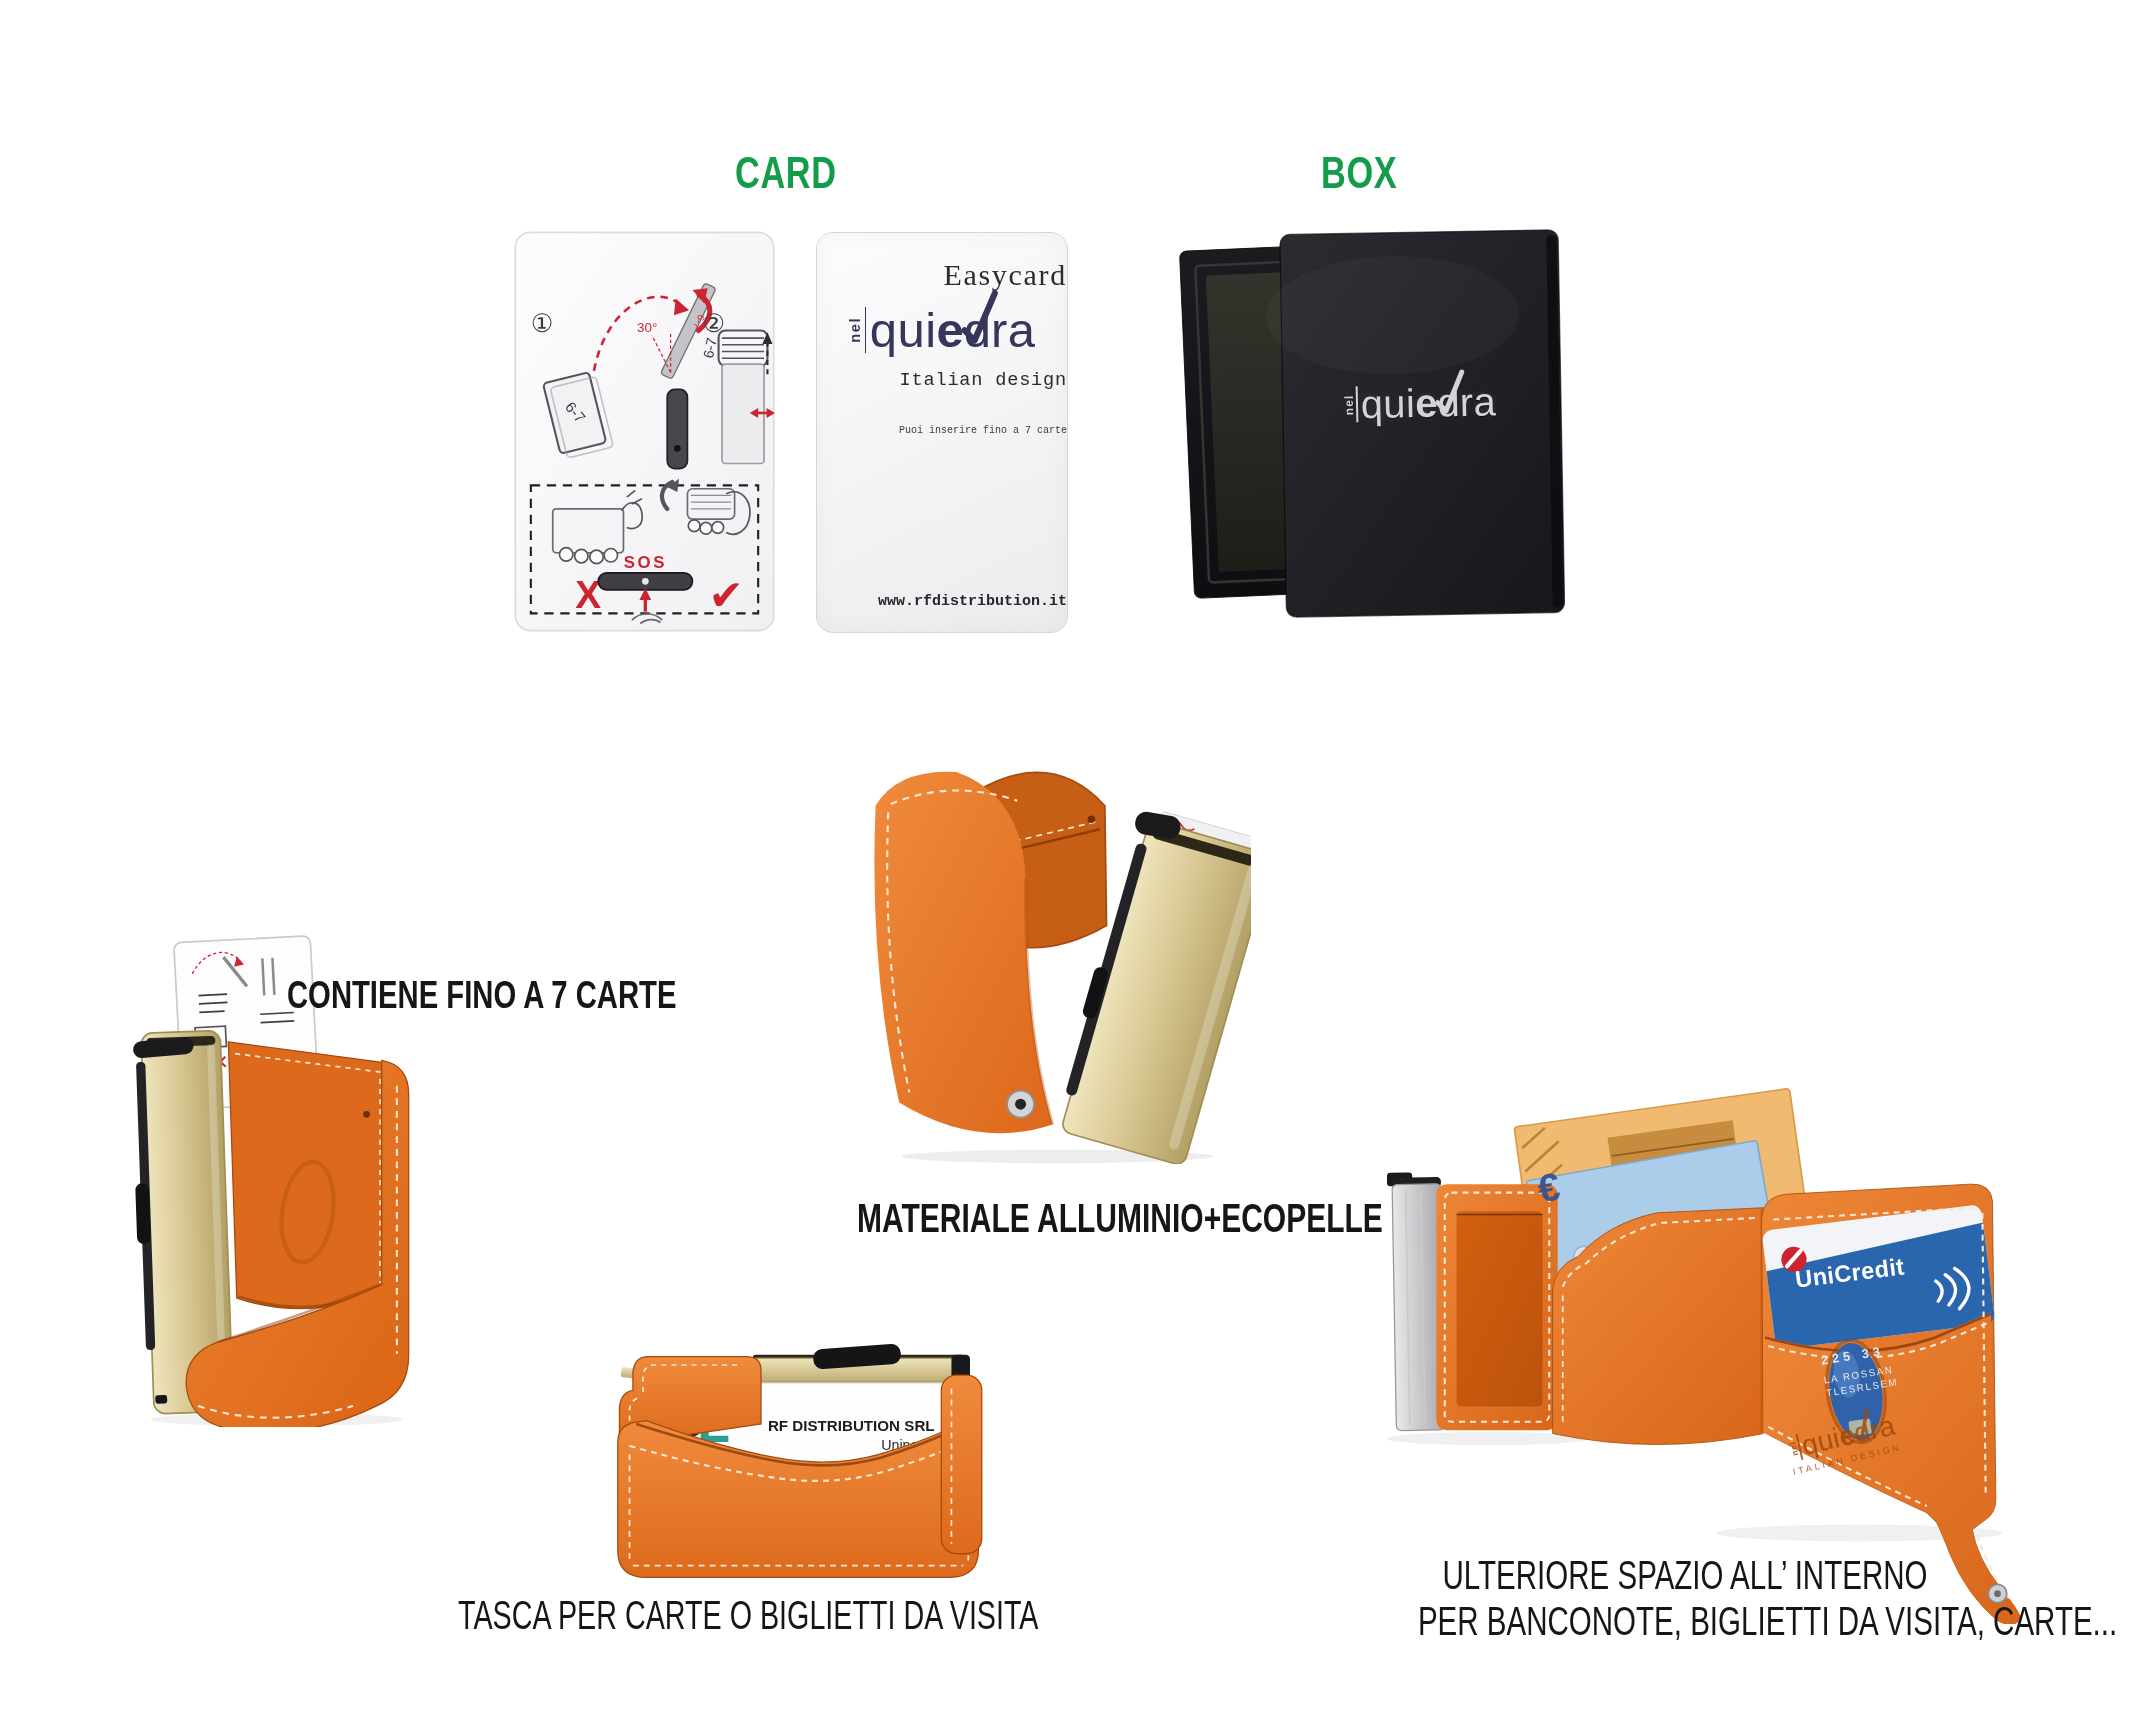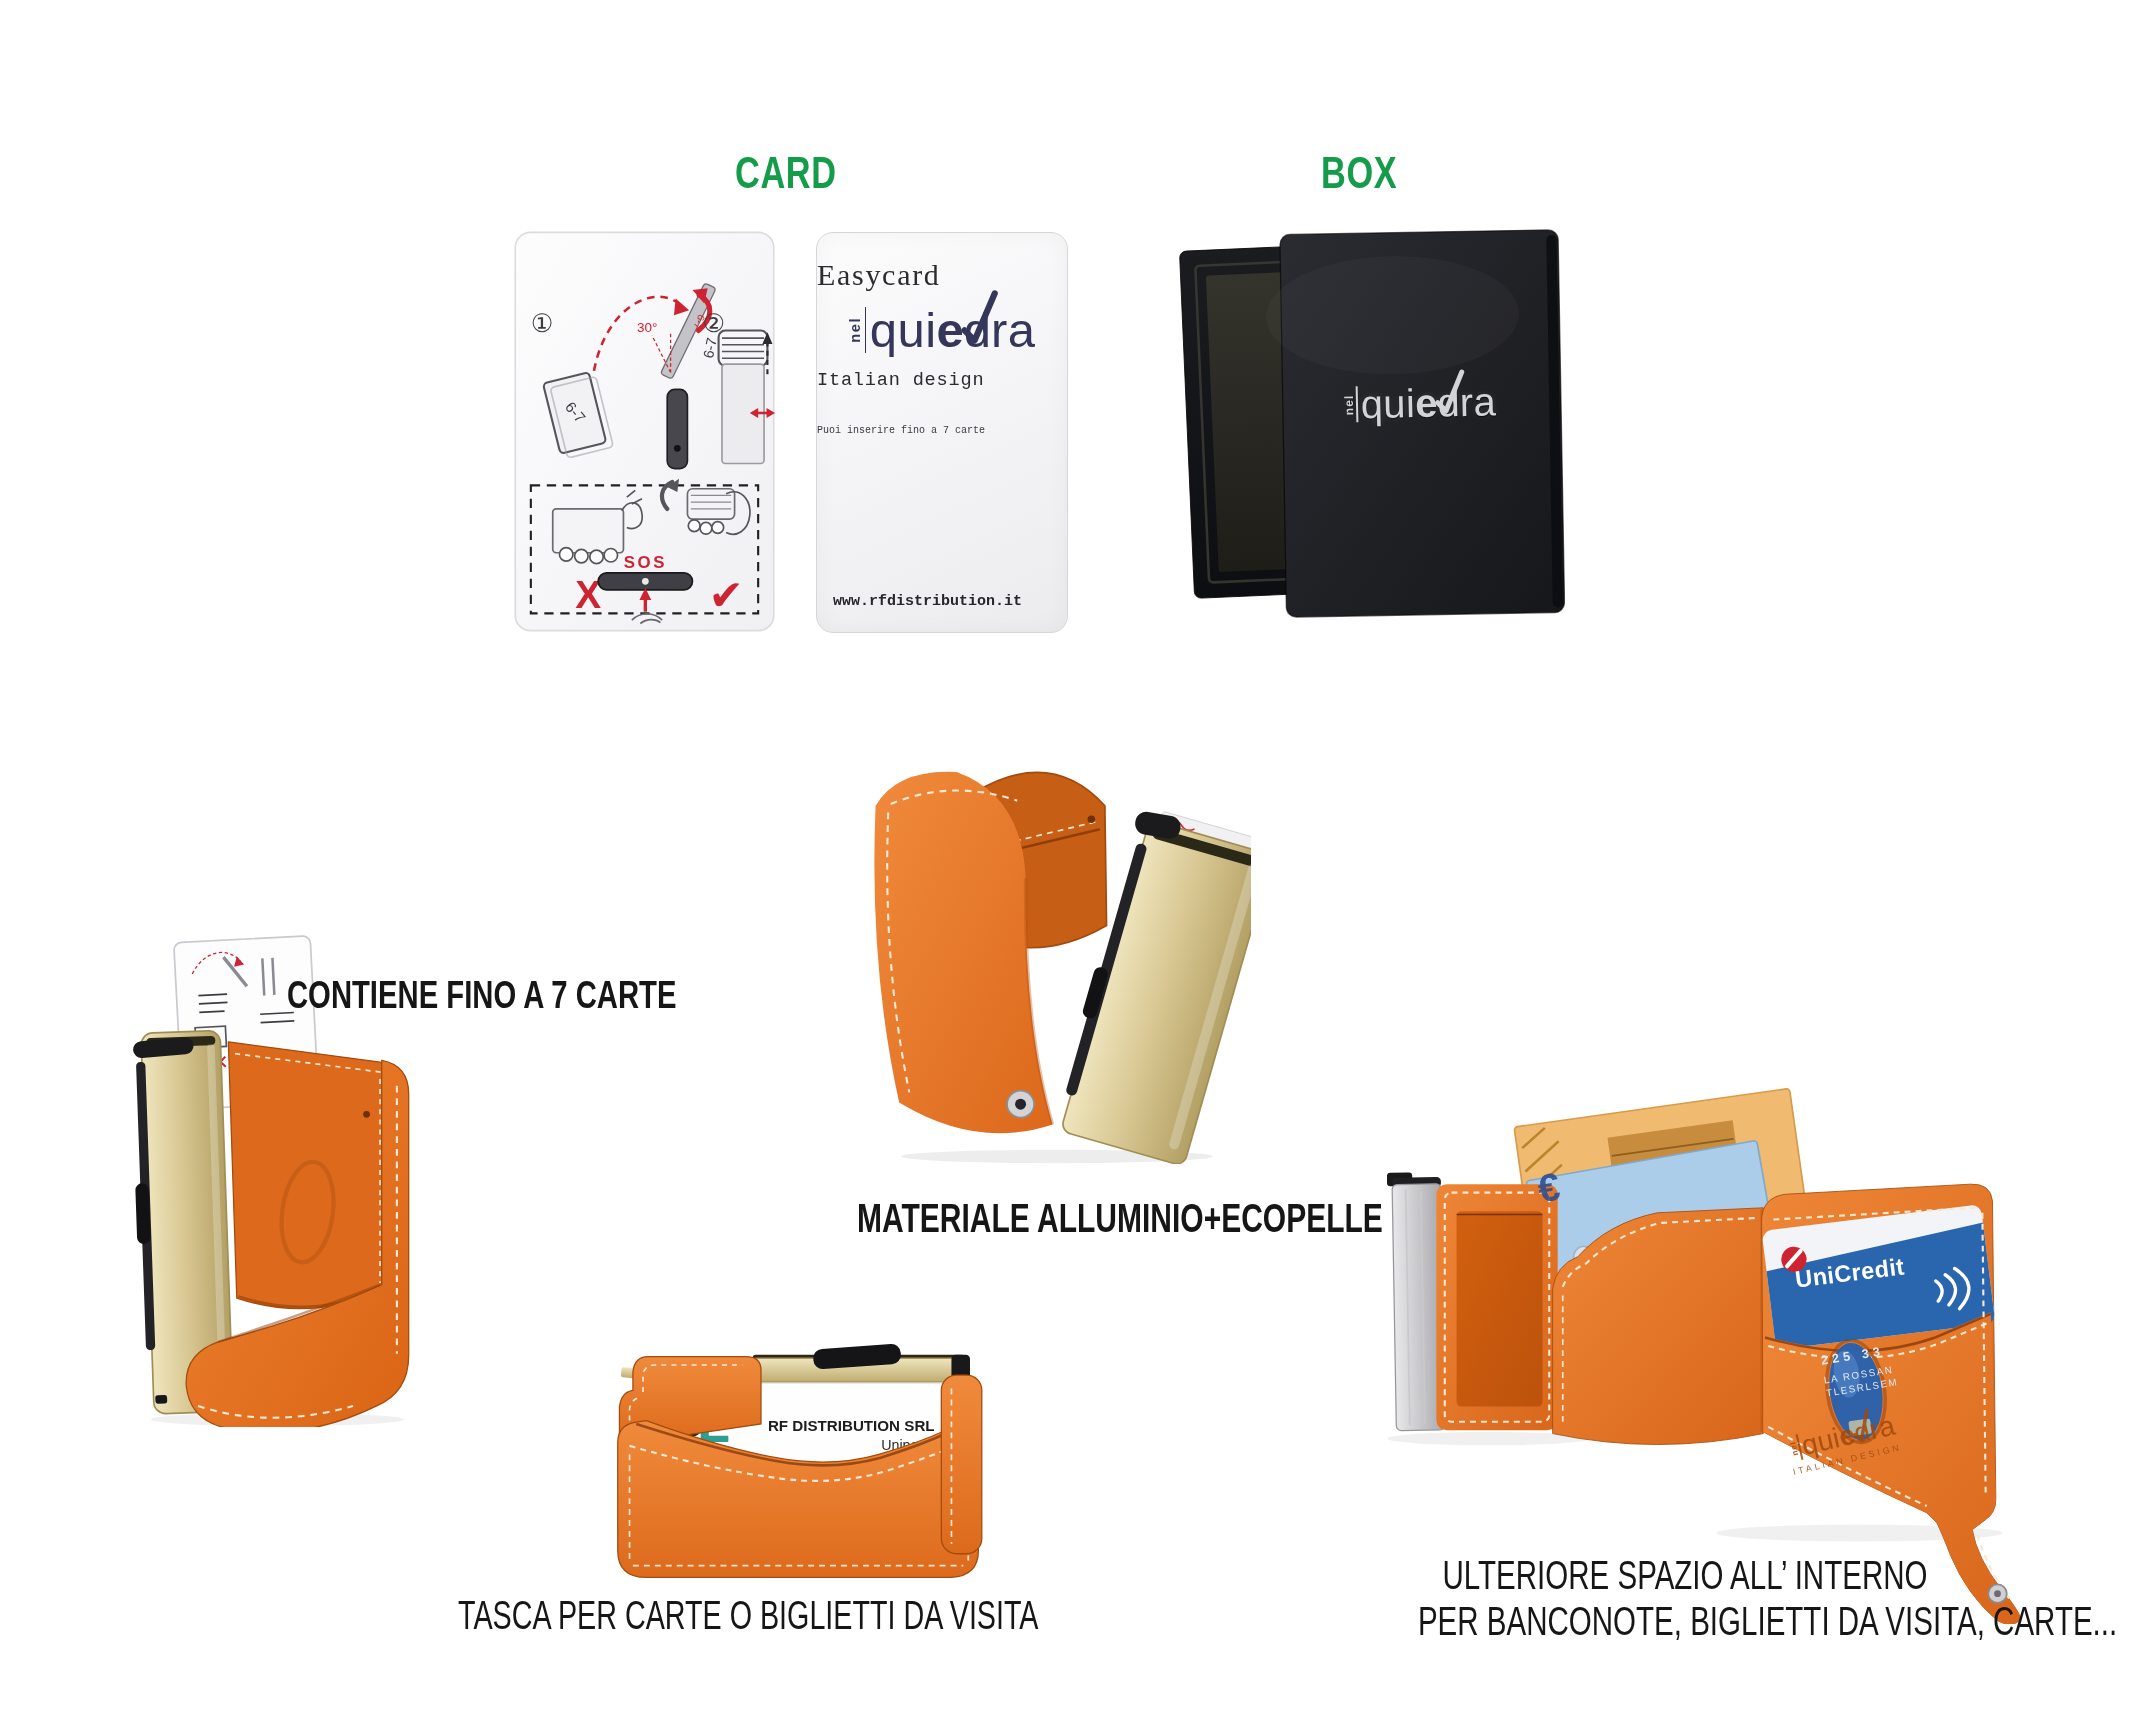--- a/index.html
+++ b/index.html
@@ -16,21 +16,21 @@
   
   .brand-logo{display:inline-flex;align-items:center;line-height:1;white-space:nowrap}
   .bl-nel{writing-mode:vertical-rl;transform:rotate(180deg);font-size:.30em;font-weight:bold;
           letter-spacing:.10em;margin-right:.10em}
   .bl-sep{width:1.7px;height:.92em;background:currentColor;margin-right:.07em}
   .bl-qui,.bl-ra{font-weight:normal;letter-spacing:.01em}
   .bl-e{font-weight:bold}
   .bl-dwrap{position:relative;display:inline-block}
   .bl-check{position:absolute;left:-.08em;top:-.30em;width:.80em;height:1.15em;overflow:visible}
 
-  .easycard{width:250px;height:399px;border-radius:17px;text-align:left;
+  .easycard{width:250px;height:399px;border-radius:17px;text-align:right;
             background:linear-gradient(155deg,#fcfcfd,#ececef);border:0.8px solid #d6d6da;
             box-shadow:inset 0 0 23.6px rgba(0,0,0,.04)}
   .ec-title{margin-top:25px;font-family:"Liberation Serif",serif;font-size:30px;letter-spacing:1.7px;color:#2b2b30}
   .ec-brand{margin-top:13.5px;color:#34365A;display:flex;justify-content:center}
   .ec-tagline{margin-top:15px;font-family:"Liberation Mono",monospace;font-size:18.6px;letter-spacing:0.8px;color:#2b2b30}
   .ec-note{margin-top:34px;font-family:"Liberation Mono",monospace;font-size:10px;color:#3a3a40}
   .ec-web{position:absolute;left:16px;right:0;bottom:22px;font-family:"Liberation Mono",monospace;
           font-weight:bold;font-size:15px;color:#26262b}
 
   .gb-logo{color:#D3D4D8;text-shadow:0 0.8px 1.7px rgba(0,0,0,.85),0 0 6.7px rgba(255,255,255,.12);

